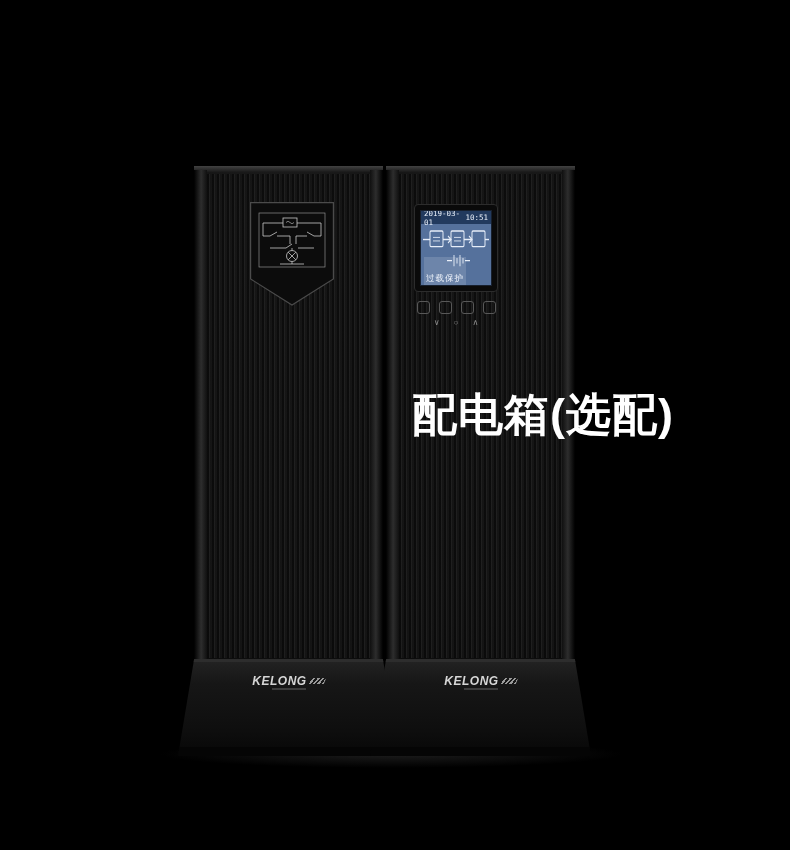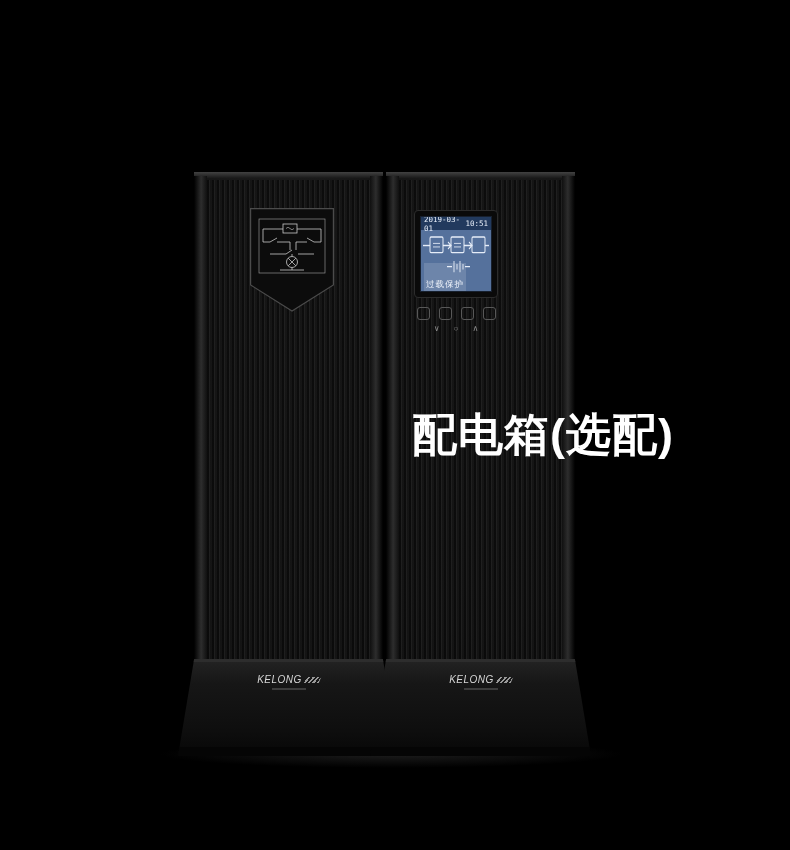--- a/index.html
+++ b/index.html
@@ -1,21 +1,21 @@
 <!DOCTYPE html>
 <html><head>
 <meta charset="utf-8">
 <style>
   html,body{margin:0;padding:0;background:#000;}
   body{width:790px;height:850px;position:relative;overflow:hidden;
        font-family:"Liberation Sans","DejaVu Sans",sans-serif;}
   .stage{position:absolute;inset:0;background:#000;}
 
   
-  .tower{position:absolute;top:172px;width:189px;height:498px;
+  .tower{position:absolute;top:166px;width:189px;height:498px;
     background:linear-gradient(180deg,#2a2a2a 0,#1d1d1d 10px,#191919 40%,#121212 100%);
     box-shadow:inset 0 0 60px rgba(0,0,0,.55);}
   .tower-left{left:194px;}
   .tower-right{left:386px;}
   .cap{position:absolute;top:0;left:0;right:0;height:6px;
     background:linear-gradient(180deg,#424242,#1a1a1a);}
   .rail-l,.rail-r{position:absolute;top:4px;bottom:0;width:13px;}
   .rail-l{left:0;background:linear-gradient(90deg,#000 0,#2d2d2d 55%,#101010 100%);}
   .rail-r{right:0;background:linear-gradient(270deg,#000 0,#2d2d2d 55%,#101010 100%);}
   .vents{position:absolute;left:13px;right:13px;top:8px;bottom:6px;
@@ -49,28 +49,28 @@
     background:radial-gradient(ellipse at center,rgba(38,38,38,.75) 0%,rgba(0,0,0,0) 70%);}
   .base{position:absolute;top:659px;width:221px;height:97px;
     clip-path:polygon(7.3% 0,92.7% 0,100% 100%,0 100%);
     background:linear-gradient(180deg,#232323 0,#161616 26%,#0f0f0f 70%,#070707 100%);}
   .base-left{left:178px;}
   .base-right{left:370px;}
   .base-top{position:absolute;top:0;left:0;right:0;height:3px;background:#2d2d2d;}
   .base-foot{position:absolute;bottom:0;left:0;right:0;height:9px;background:#050505;}
   .logo{position:absolute;top:15px;left:0;right:0;display:flex;align-items:center;
     justify-content:center;gap:3px;}
-  .logo-text{color:#d6d6d6;font-size:10px;font-weight:normal;font-style:italic;letter-spacing:.5px;}
+  .logo-text{color:#d6d6d6;font-size:12px;font-weight:bold;font-style:italic;letter-spacing:.5px;}
   .logo-swoosh{width:15px;height:6px;transform:skewX(-22deg);
     background:repeating-linear-gradient(115deg,transparent 0 2px,#9a9a9a 2px 4px);}
   .logo-sub{position:absolute;top:29px;left:0;right:0;margin:auto;width:34px;height:2px;
     background:#3d3d3d;}
 
   
-  .copy{position:absolute;left:412px;top:408px;width:330px;color:#fff;z-index:5;}
+  .copy{position:absolute;left:412px;top:388px;width:330px;color:#fff;z-index:5;}
   .copy h1{margin:0;font-size:45px;font-weight:700;letter-spacing:1px;line-height:1.2;}
   .copy p{margin:24px 0 0;width:312px;font-size:23px;line-height:38px;color:#f5f5f5;
     letter-spacing:.5px;}
 </style>
 </head>
 <body>
 
 <div class="stage">
 
   <div class="tower tower-left">

